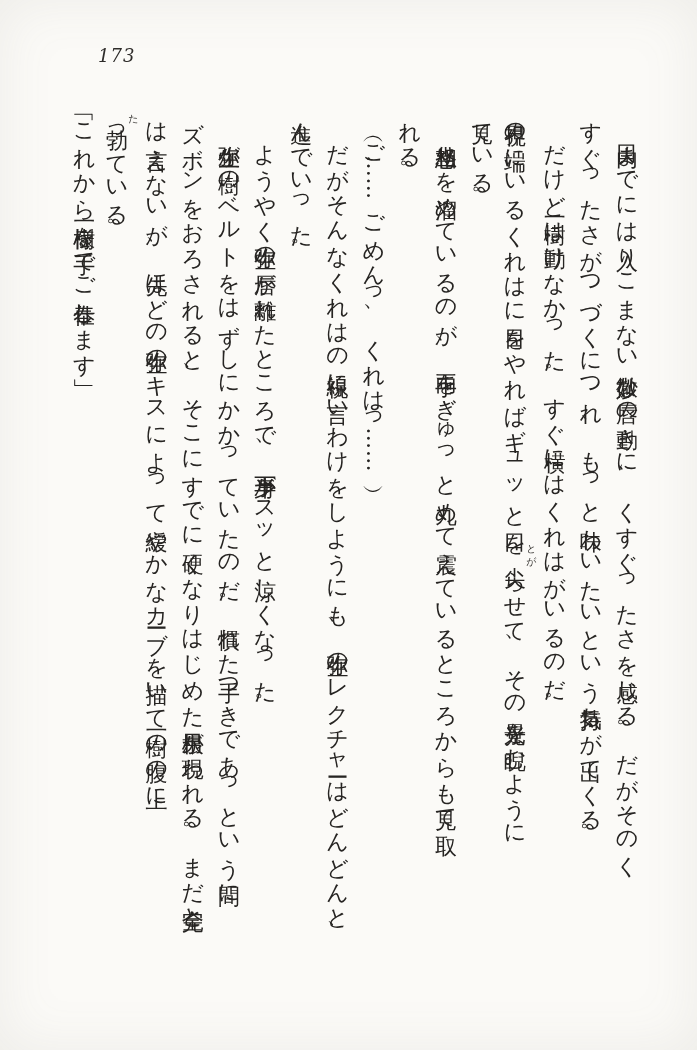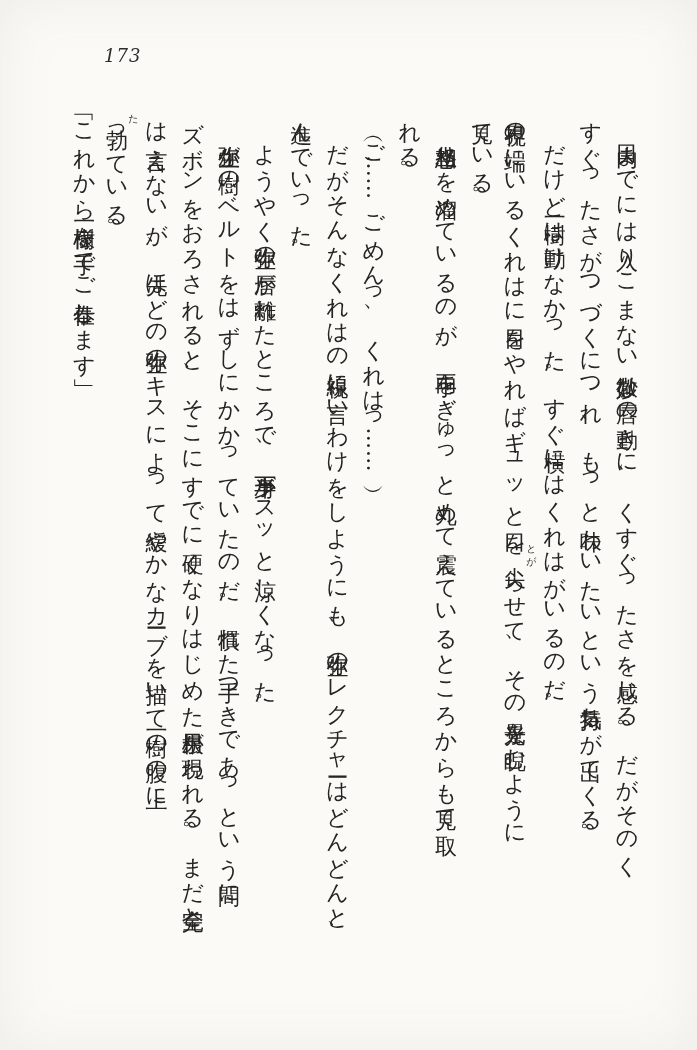--- a/index.html
+++ b/index.html
@@ -17,21 +17,20 @@
     font-family: "DejaVu Serif", "Liberation Serif", serif;
   }
   .page-number {
     position: absolute;
     left: 98px;
     top: 45px;
     font-style: italic;
     font-size: 18px;
     letter-spacing: 1px;
     color: #2e2c2a;
-    margin-left: 6px;
   }
   .text-block {
     position: absolute;
     top: 107px;
     right: 52px;
     height: 856px;
     writing-mode: vertical-rl;
     -webkit-writing-mode: vertical-rl;
     text-orientation: mixed;
     font-size: 22px;

